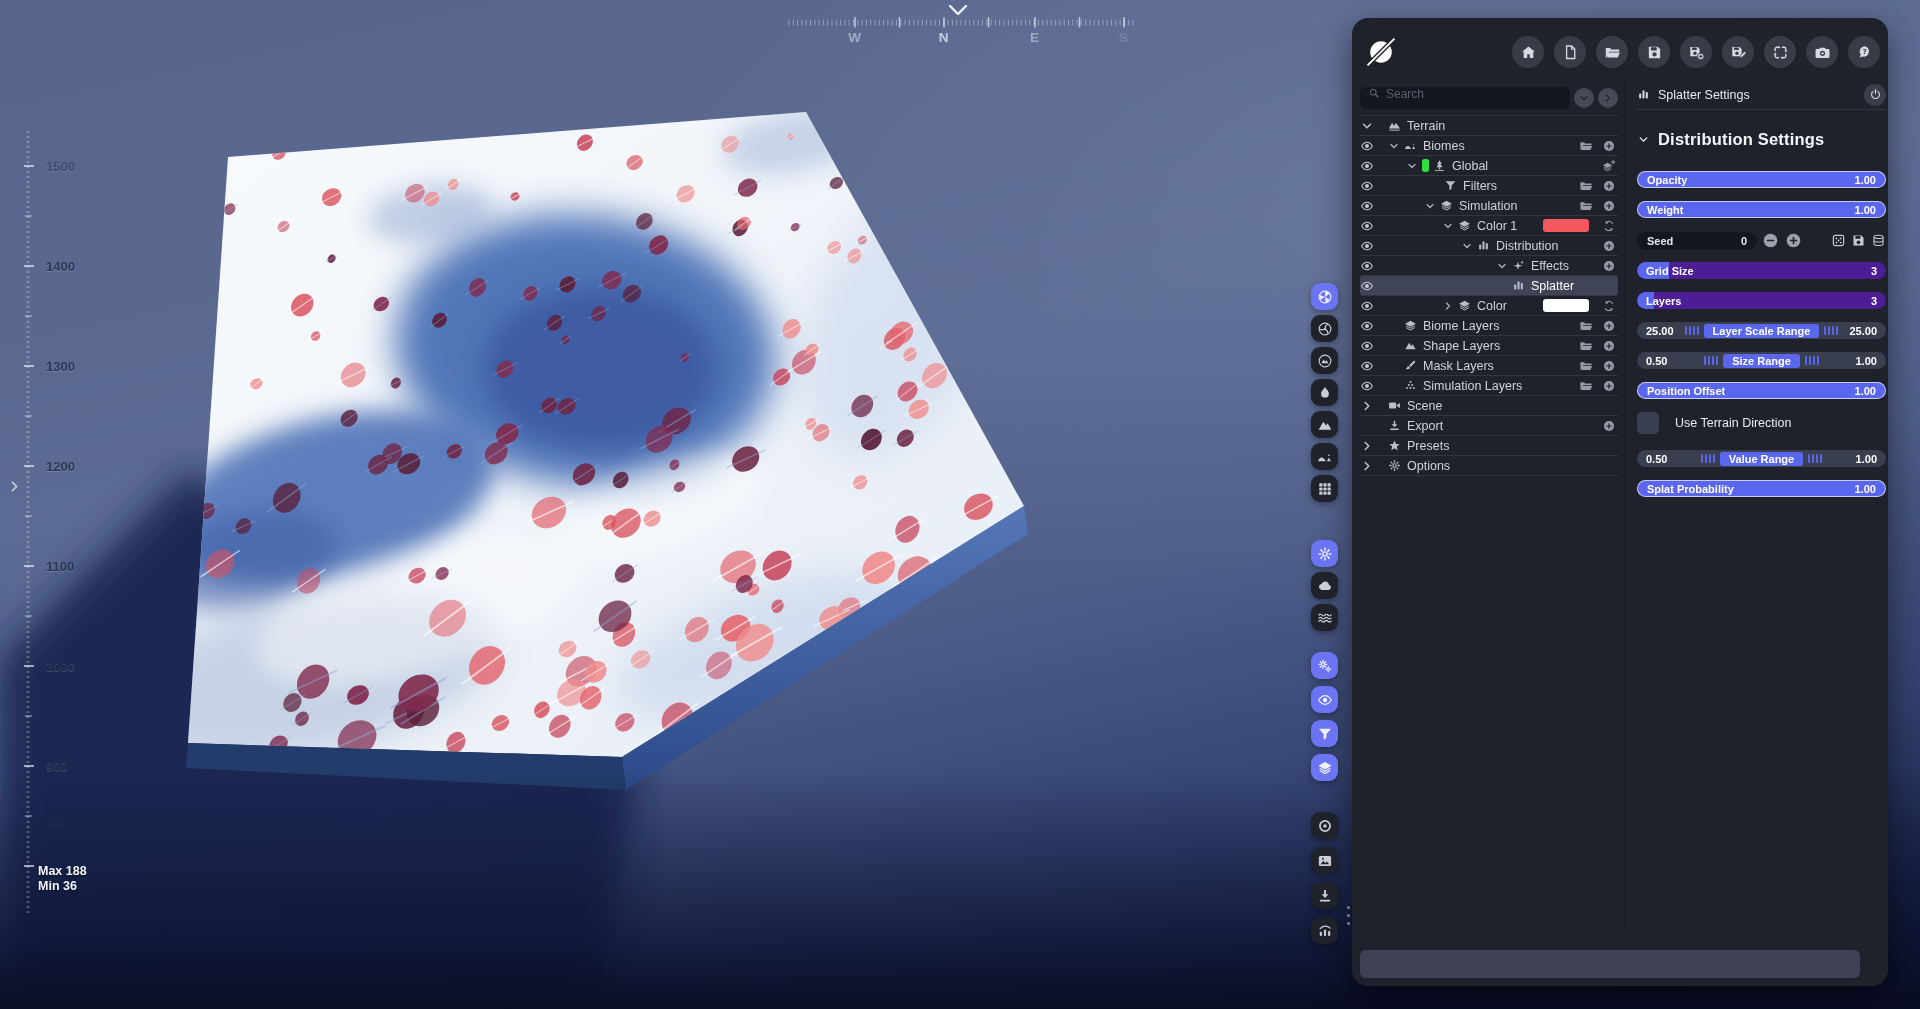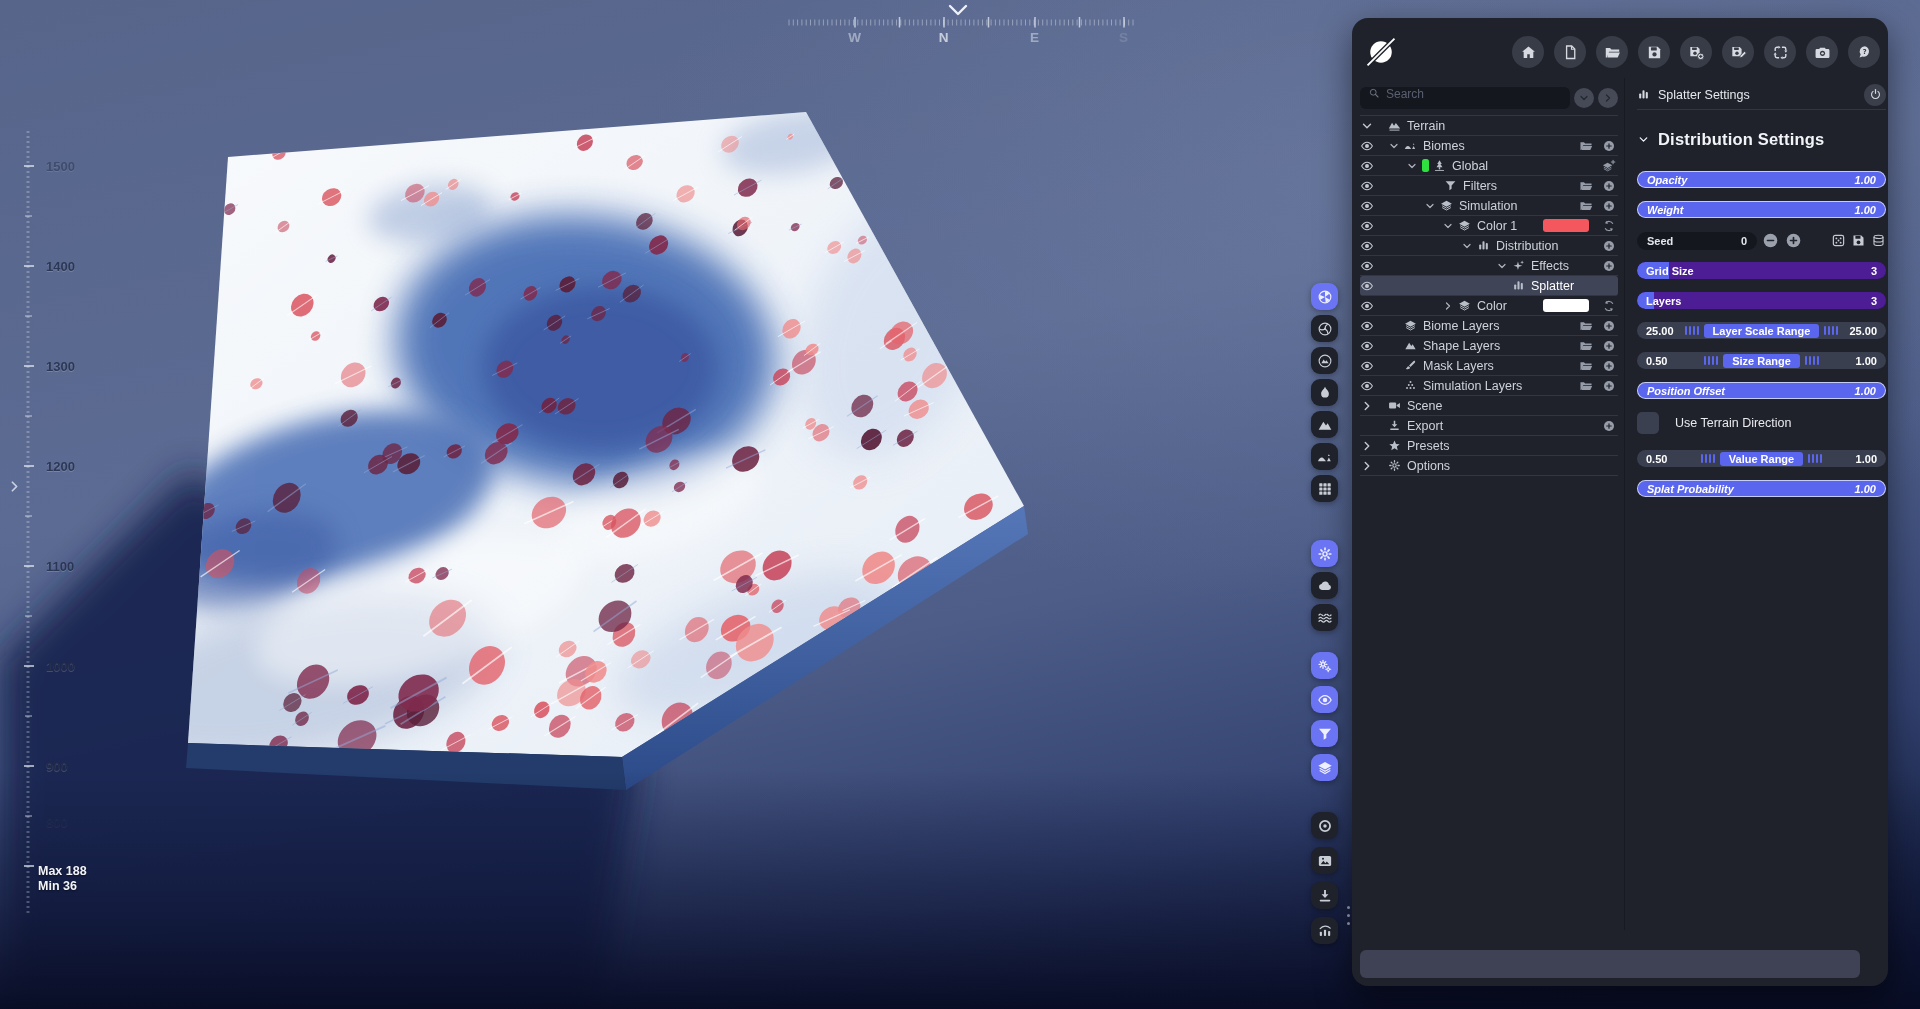--- a/index.html
+++ b/index.html
@@ -79,21 +79,21 @@
   .pow-btn{margin-left:auto;width:22px;height:22px;border-radius:50%;background:#3a3f4b;
     color:#c9cdd6;display:flex;align-items:center;justify-content:center;cursor:pointer;}
   .pow-btn .ic{width:13px;height:13px;}
   .section-title{display:flex;align-items:center;gap:8px;margin:20px 0 22px 0;color:#f2f4f8;}
   .section-title .ic{width:13px;height:13px;}
   .section-title span{font-size:16.5px;font-weight:800;letter-spacing:.2px;}
 
   .pill{position:relative;height:17px;border-radius:9px;display:flex;align-items:center;
     justify-content:space-between;padding:0 9px;margin-bottom:13px;font-size:11px;
     font-weight:600;color:#fff;cursor:pointer;}
-  .pfull{background:var(--accent);border:1px solid rgba(225,230,250,.8);font-style:italic;}
+  .pfull{background:var(--accent);border:1px solid rgba(225,230,250,.8);}
   .ppart{background:#4c1d95;overflow:hidden;}
   .fillbar{position:absolute;left:0;top:0;bottom:0;background:var(--accent);
     border-radius:9px 0 0 9px;}
   .plab,.pval{position:relative;z-index:1;}
   .prange{background:#3a3f50;}
   .rchip{background:var(--accent);border-radius:3px;padding:1px 9px;font-size:11px;line-height:12px;}
   .rticks{display:inline-flex;gap:2px;margin:0 5px;}
   .rticks i{width:2px;height:9px;background:var(--accent);border-radius:1px;}
   .rspace{flex:1;}
 

